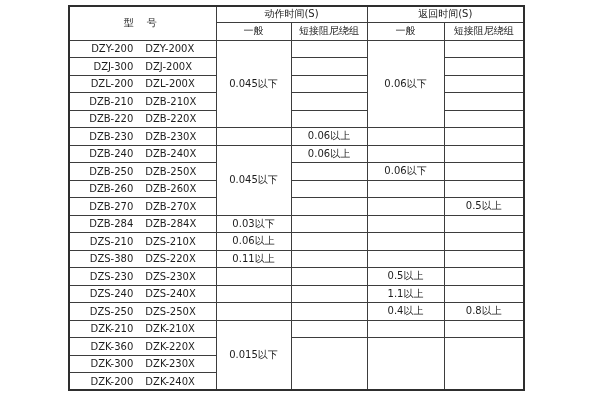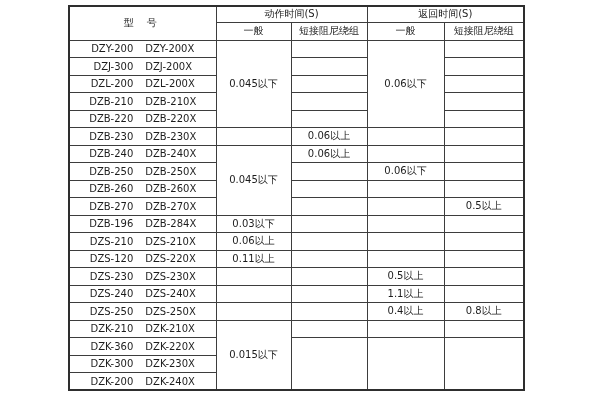--- a/index.html
+++ b/index.html
@@ -174,21 +174,21 @@
               <span>DZB-270X</span>
             </div>
           </td>
         <td></td>
         <td></td>
         <td>0.5以上</td>
       </tr>
       <tr>
         <td>
             <div class="model-wrap">
-              <span>DZB-196</span>
+              <span>DZB-284</span>
               <span>DZB-284X</span>
             </div>
           </td>
         <td>0.03以下</td>
         <td></td>
         <td></td>
         <td></td>
       </tr>
       <tr>
         <td>
@@ -198,21 +198,21 @@
             </div>
           </td>
         <td>0.06以上</td>
         <td></td>
         <td></td>
         <td></td>
       </tr>
       <tr>
         <td>
             <div class="model-wrap">
-              <span>DZS-120</span>
+              <span>DZS-380</span>
               <span>DZS-220X</span>
             </div>
           </td>
         <td>0.11以上</td>
         <td></td>
         <td></td>
         <td></td>
       </tr>
       <tr>
         <td>

